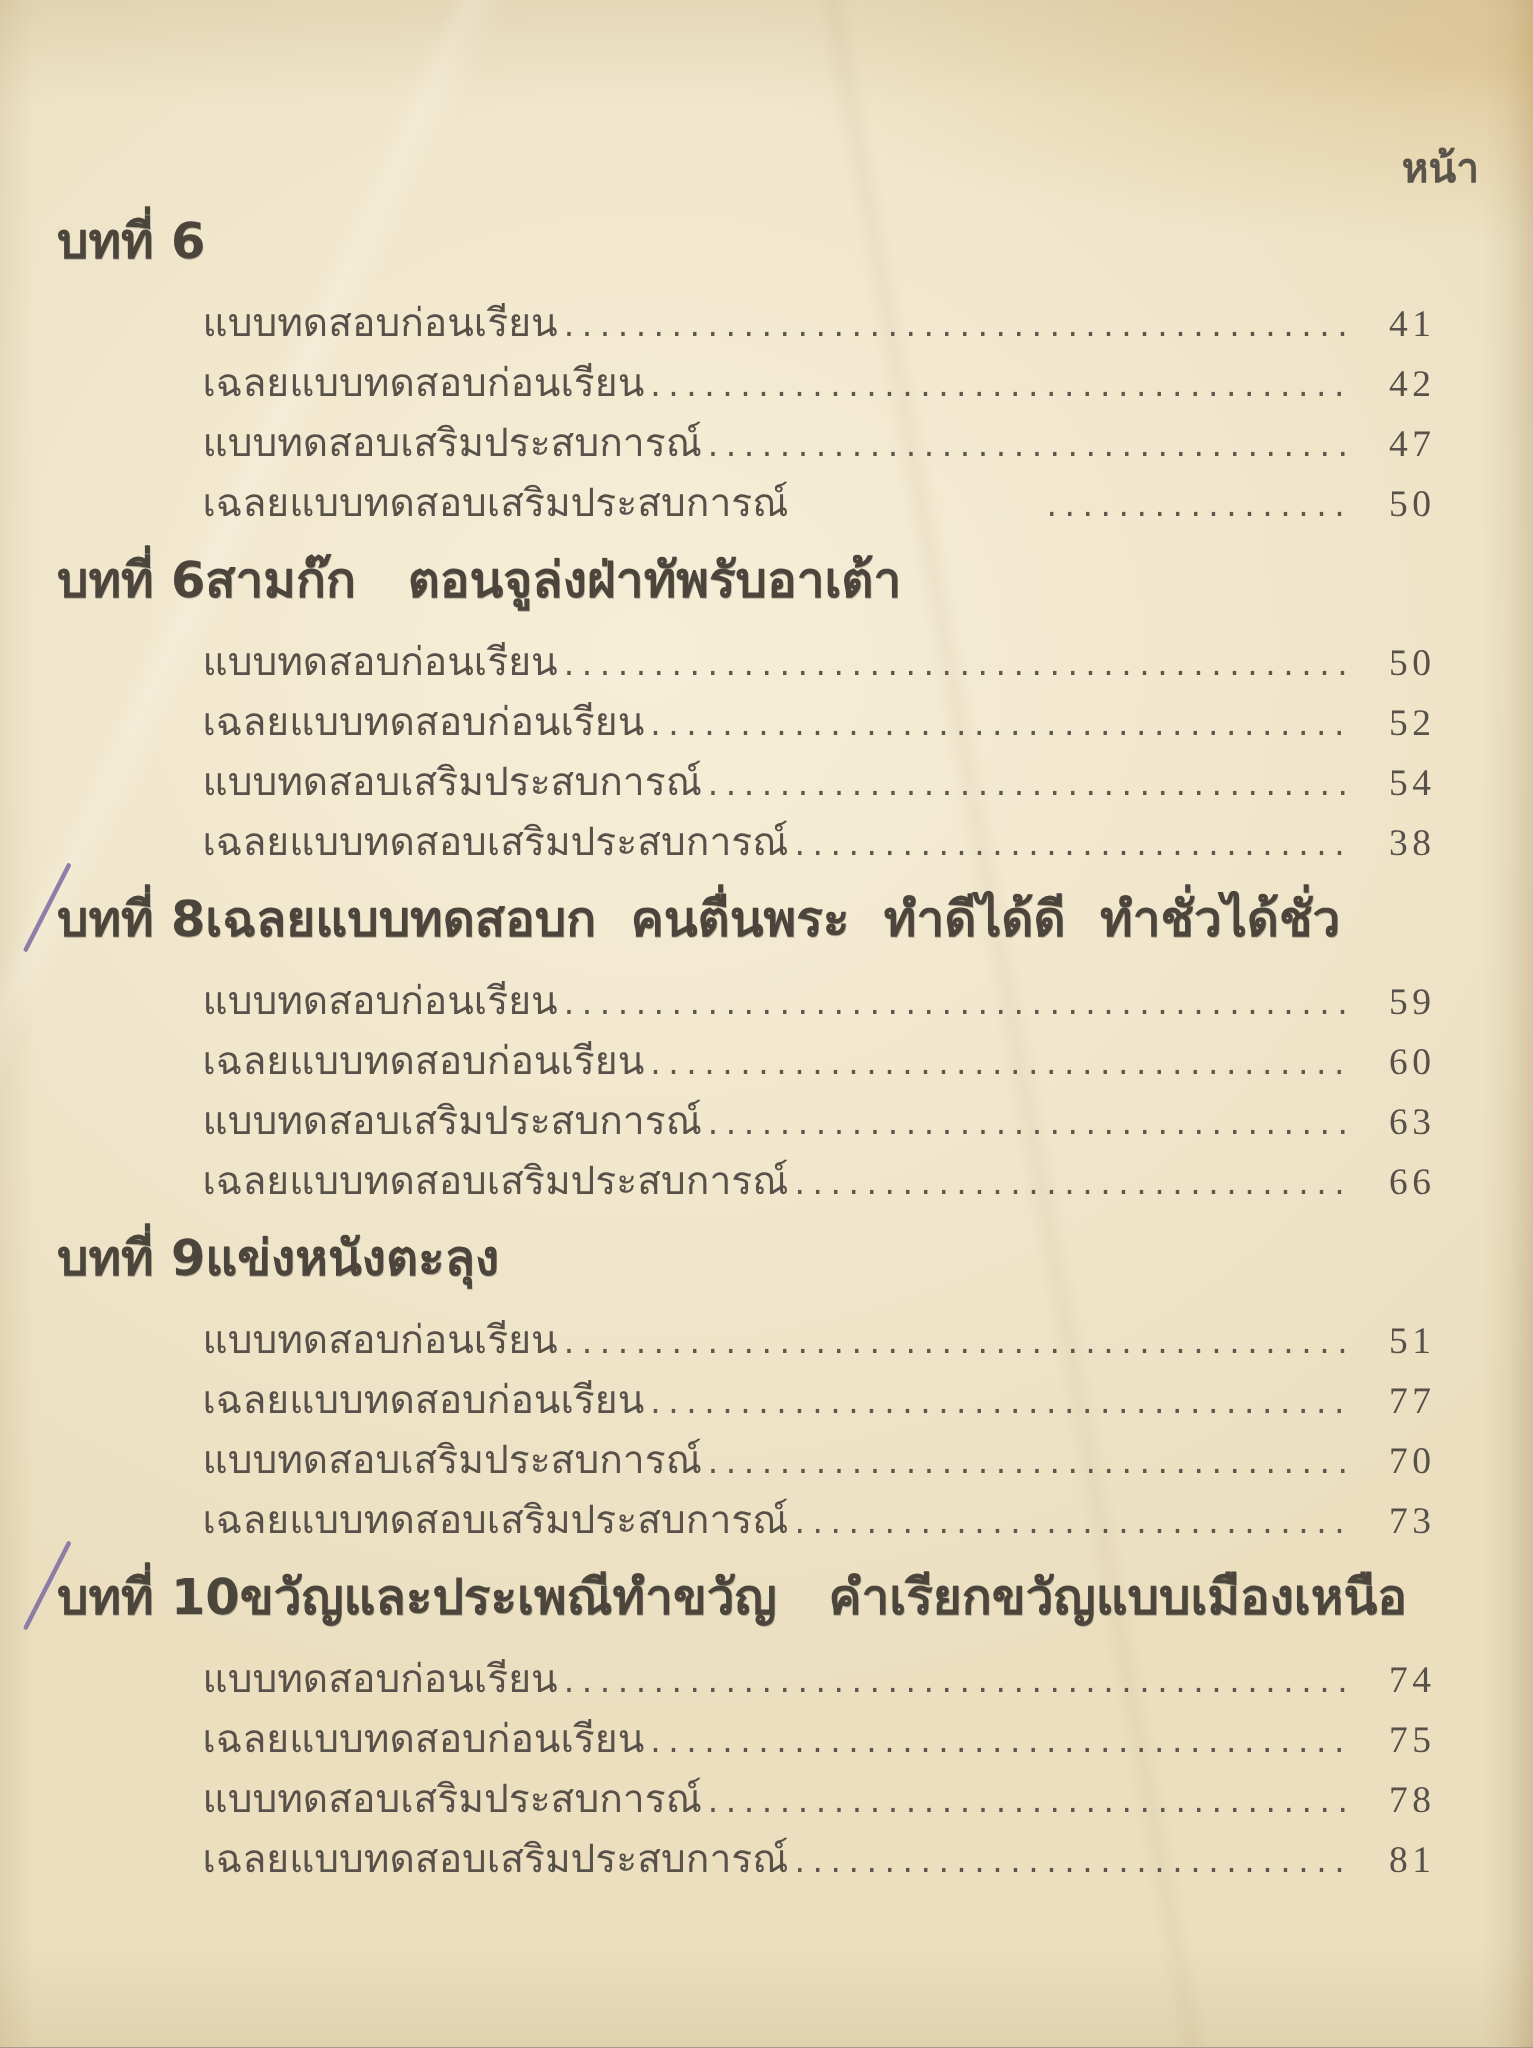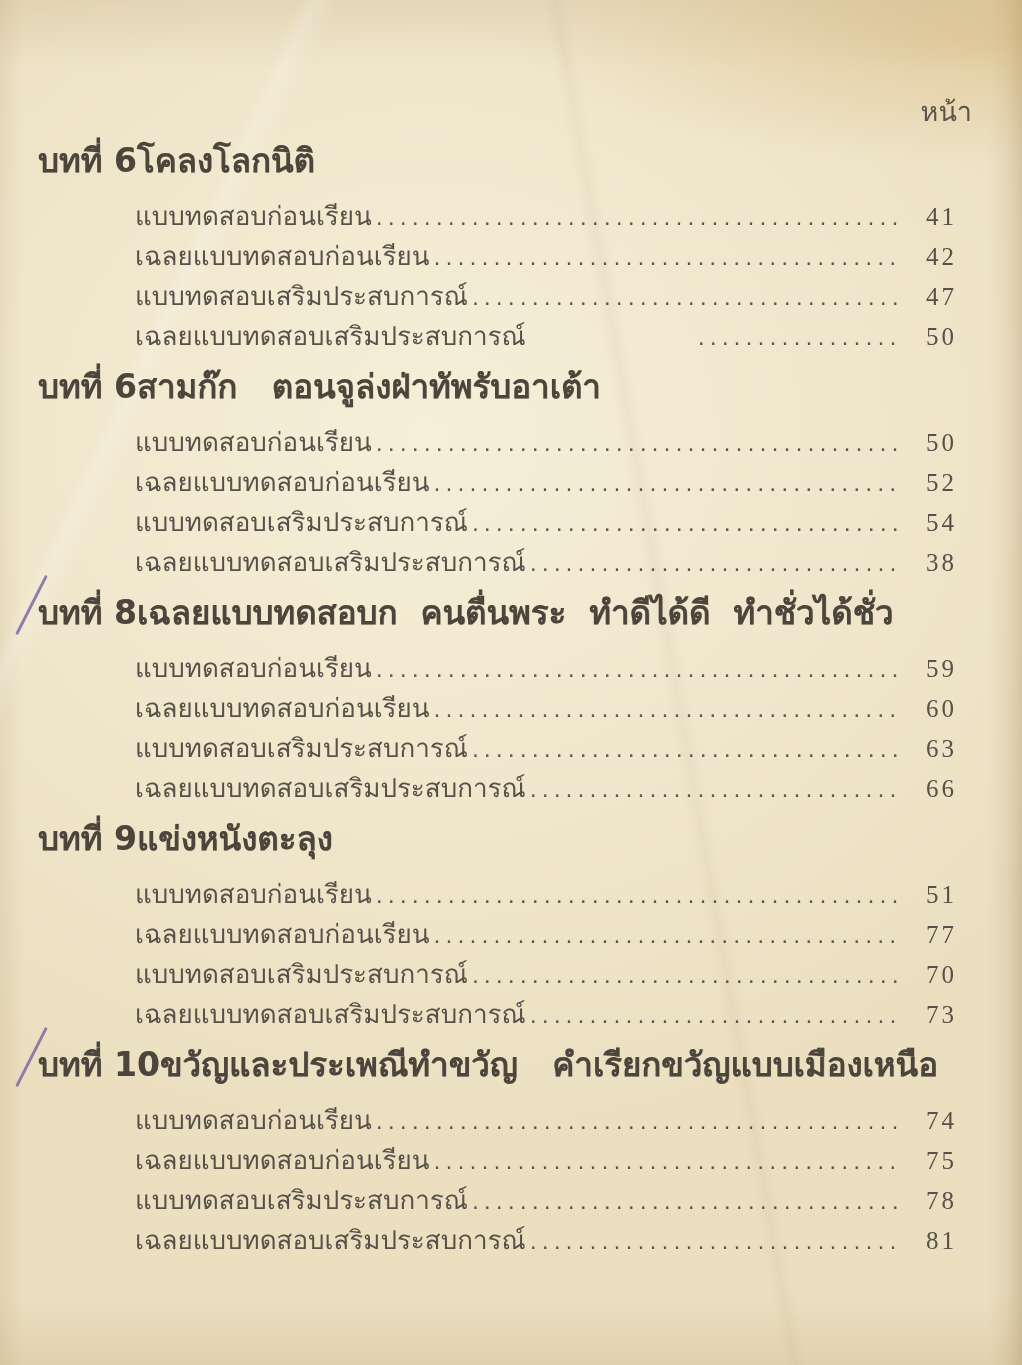--- a/index.html
+++ b/index.html
@@ -25,23 +25,23 @@
     position: absolute; inset: 0;
     background:
       linear-gradient(115deg, rgba(255,255,255,0) 18%, rgba(255,255,255,0.18) 19%, rgba(255,255,255,0) 20.5%),
       linear-gradient(80deg, rgba(120,95,60,0) 62%, rgba(120,95,60,0.05) 63%, rgba(120,95,60,0) 64%);
     pointer-events: none;
   }
 
   .page-header {
     position: absolute;
     top: 90px;
-    right: 50px;
+    right: 36px;
     font-size: 27px;
-    font-weight: normal;
+    font-weight: bold;
     color: #5a544b;
   }
 
   .toc {
     position: absolute;
     left: 0; right: 0; top: 130px;
   }
 
   .chapter-heading {
     position: relative;
@@ -111,21 +111,20 @@
 </head>
 <body>
 
 <div class="page">
   <div class="page-header">หน้า</div>
   <main class="toc" id="chapters">
   <section class="chapter">
     <div class="chapter-heading">
       
       <span class="chapter-number">บทที่ 6</span>
-      <span class="chapter-title">โคลงโลกนิติ</span>
     </div>
     <div class="items">
   <div class="toc-row">
     <span class="row-label">แบบทดสอบก่อนเรียน</span>
 
     <span class="dots"></span>
     <span class="pagenum">41</span>
   </div>
 
   <div class="toc-row">

